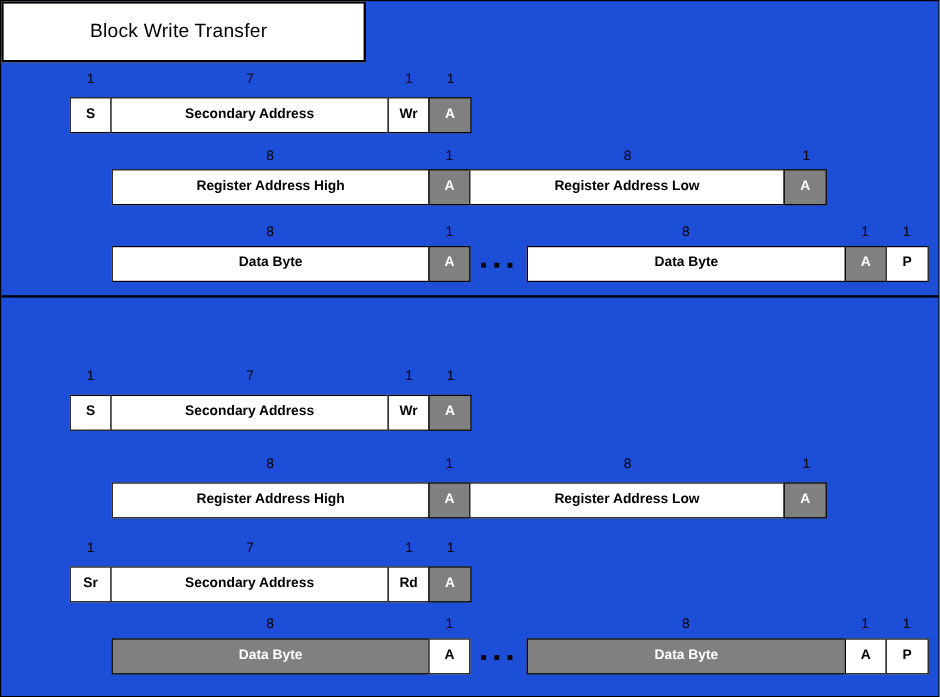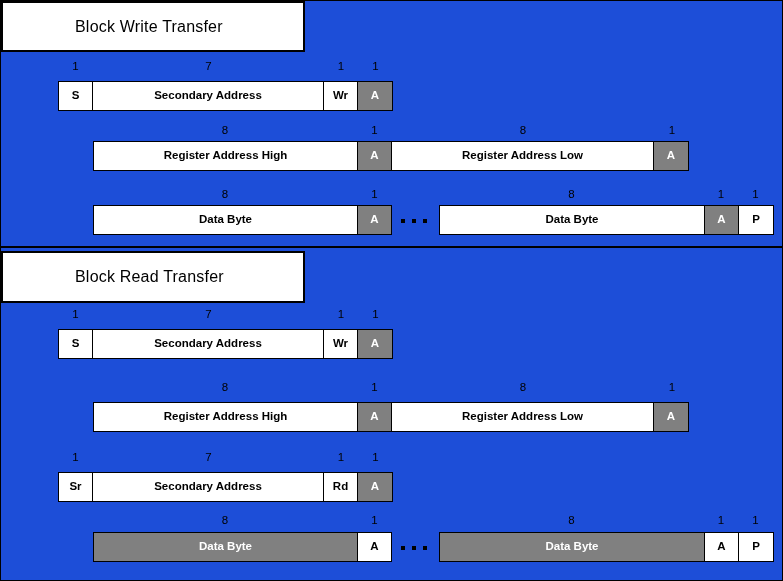--- a/index.html
+++ b/index.html
@@ -157,23 +157,20 @@
   </div>
 
   <div class="frame-row" style="left:438px; top:204px;">
     <div class="cell white" style="width:266px;">Data Byte</div>
     <div class="cell gray" style="width:35px;">A</div>
     <div class="cell white" style="width:36px;">P</div>
   </div>
 
   <div class="section-divider" style="top:245px;"></div>
 
-  <div class="title-box" style="left:0px; top:250px; width:304px; height:52px;">
-    <span>Block Read Transfer</span>
-  </div>
 
   <div class="bitlabel" style="left:57px; top:308px; width:35px;">1</div>
   <div class="bitlabel" style="left:92px; top:308px; width:231px;">7</div>
   <div class="bitlabel" style="left:323px; top:308px; width:34px;">1</div>
   <div class="bitlabel" style="left:357px; top:308px; width:35px;">1</div>
 
   <div class="frame-row" style="left:57px; top:328px;">
     <div class="cell white" style="width:35px;">S</div>
     <div class="cell white" style="width:232px;">Secondary Address</div>
     <div class="cell white" style="width:35px;">Wr</div>

